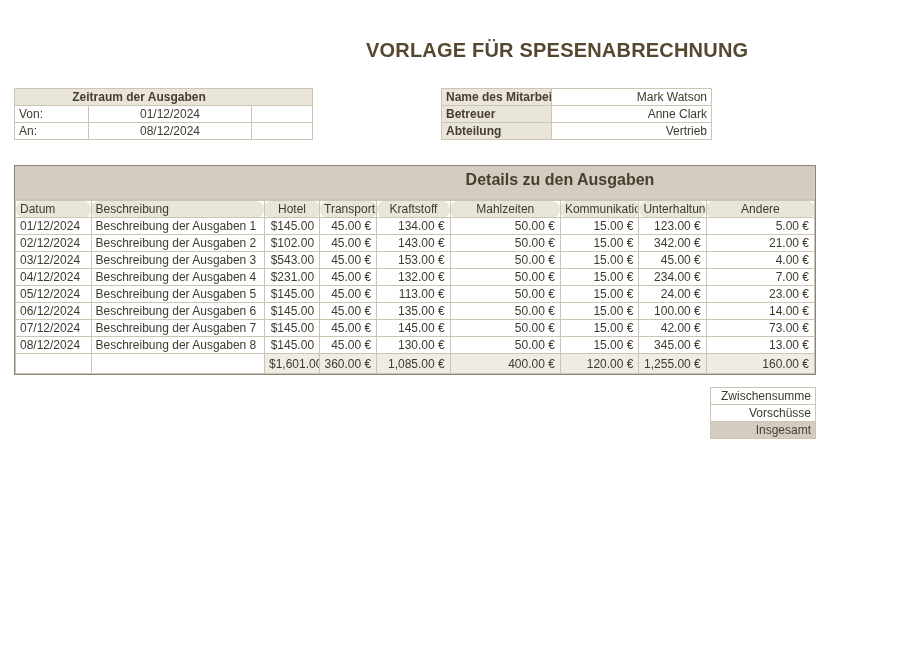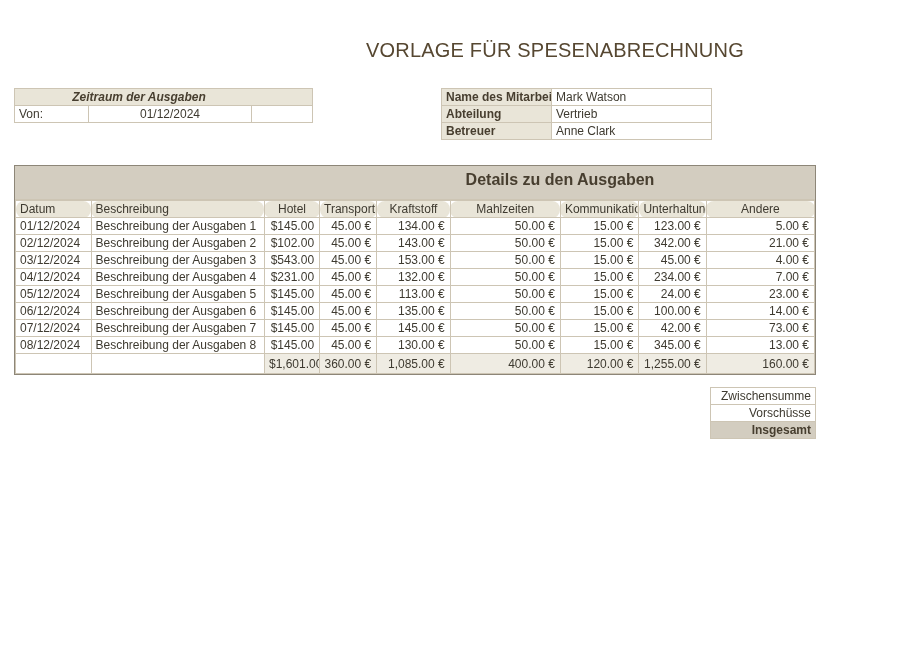--- a/index.html
+++ b/index.html
@@ -8,40 +8,40 @@
     --border-outer:#3f3f3f; --text:#3e3a30; --text-strong:#473e2f;
   }
   *{box-sizing:border-box; margin:0; padding:0;}
   html,body{background:#fff;}
   body{
     width:916px; height:648px; position:relative; overflow:hidden;
     font-family:"Liberation Sans", sans-serif; color:var(--text);
   }
   .title{
     position:absolute; left:366px; top:39px;
-    font-size:20px; font-weight:normal; letter-spacing:.2px;
+    font-size:20px; font-weight:bold; letter-spacing:.2px;
     color:var(--title-color); white-space:nowrap;
   }
   table.tbl{border-collapse:collapse; table-layout:fixed;}
   table.tbl td, table.tbl th{
     border:1px solid var(--border-light);
     font-size:12px; font-weight:normal; color:var(--text);
     white-space:nowrap; overflow:hidden; height:17px; padding:0 4px;
   }
   
   .period{position:absolute; left:14px; top:88px; width:298px; border:1px solid var(--border-outer);}
   .period th.hdr{
     background:var(--header-bg); font-weight:bold; text-align:center;
-    padding-right:53px; color:var(--text-strong);font-style:italic;
+    padding-right:53px; color:var(--text-strong);
   }
   .period td.val{text-align:center;}
   
   .employee{position:absolute; left:441px; top:88px; width:270px; border:1px solid var(--border-outer);}
   .employee td.lbl{background:var(--header-bg); font-weight:bold; color:var(--text-strong);}
-  .employee td.val{text-align:left;}
+  .employee td.val{text-align:right;}
   
   .main{position:absolute; left:14px; top:165px; width:802px; border:1px solid var(--border-dark);}
   .banner{
     height:34px; background:var(--banner-bg); border-bottom:1px solid var(--border-light);
     font-size:16px; font-weight:bold; color:var(--text-strong);
     text-align:center; line-height:27px; padding-left:290px; white-space:nowrap; overflow:hidden;
   }
   .expense{width:100%;}
   .expense th{background:var(--header-bg); height:18px; text-align:center; padding:0 2px;border-radius:8px;}
   .expense th.c0,.expense th.c1{text-align:left; padding:0 4px;}
@@ -52,21 +52,21 @@
   .expense tr.totals td.c0, .expense tr.totals td.c1{background:#fff;}
   .c0{width:74px;} .c1{width:170px;} .c2{width:54px;margin-top:46px;} .c3{width:56px;} .c4{width:72px;}
   .c5{width:108px;} .c6{width:77px;} .c7{width:66px;} .c8{width:106px;}
   
   .summary{
     position:absolute; left:710px; top:387px; width:106px;
     border-bottom:1px solid var(--border-dark);
     border-radius:8px;
   }
   .summary td{text-align:right; height:17px; padding-right:4px;}
-  .summary tr.emph td{background:var(--banner-bg); font-weight:bold; color:var(--text-strong);}
+  .summary tr.emph td{background:var(--banner-bg); font-weight:normal; color:var(--text-strong);}
 </style>
 </head>
 <body>
 
 <div class="title">VORLAGE FÜR SPESENABRECHNUNG</div>
 
 <table class="tbl period">
   <colgroup>
       <col style="width:74px">
       <col style="width:163px">
@@ -74,40 +74,45 @@
     </colgroup>
   <tbody>
       <tr>
     <th class="hdr" colspan="3">Zeitraum der Ausgaben</th>
   </tr>
   <tr>
     <td>Von:</td>
     <td class="val">01/12/2024</td>
     <td></td>
   </tr>
+  <tr>
+    <td>An:</td>
+    <td class="val">08/12/2024</td>
+    <td></td>
+  </tr>
 </tbody>
   </table>
 
 <table class="tbl employee">
   <colgroup>
       <col style="width:110px">
       <col style="width:160px">
     </colgroup>
   <tbody>
       <tr>
     <td class="lbl">Name des Mitarbeit</td>
     <td class="val">Mark Watson</td>
   </tr>
   <tr>
+    <td class="lbl">Betreuer</td>
+    <td class="val">Anne Clark</td>
+  </tr>
+  <tr>
     <td class="lbl">Abteilung</td>
     <td class="val">Vertrieb</td>
-  </tr>
-  <tr>
-    <td class="lbl">Betreuer</td>
-    <td class="val">Anne Clark</td>
   </tr>
 </tbody>
   </table>
 
 <div class="main">
   <div class="banner">Details zu den Ausgaben</div>
   <table class="tbl expense">
     <thead>
         <tr id="expense-head">
           <th class="c0">Datum</th>

